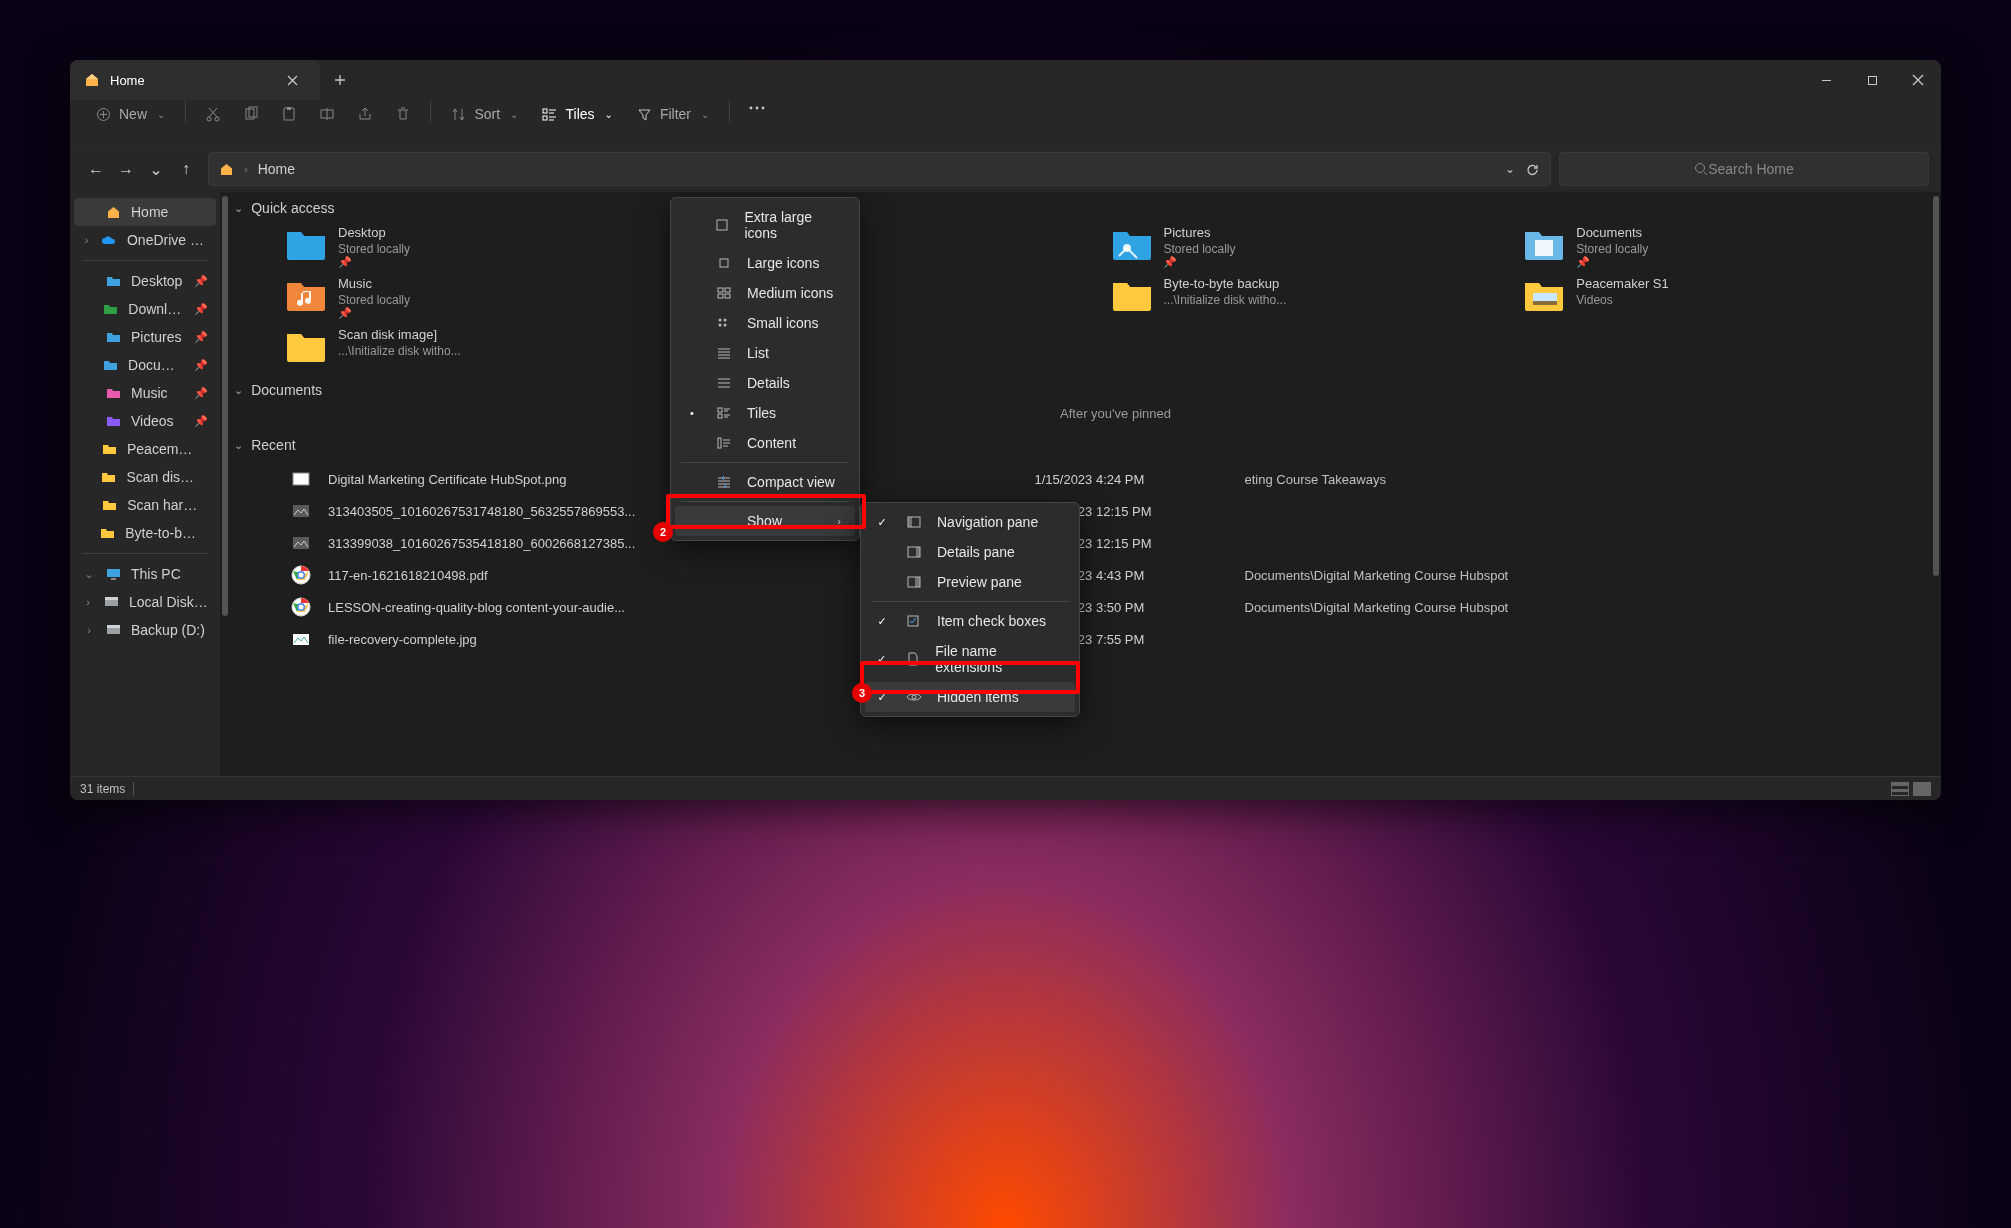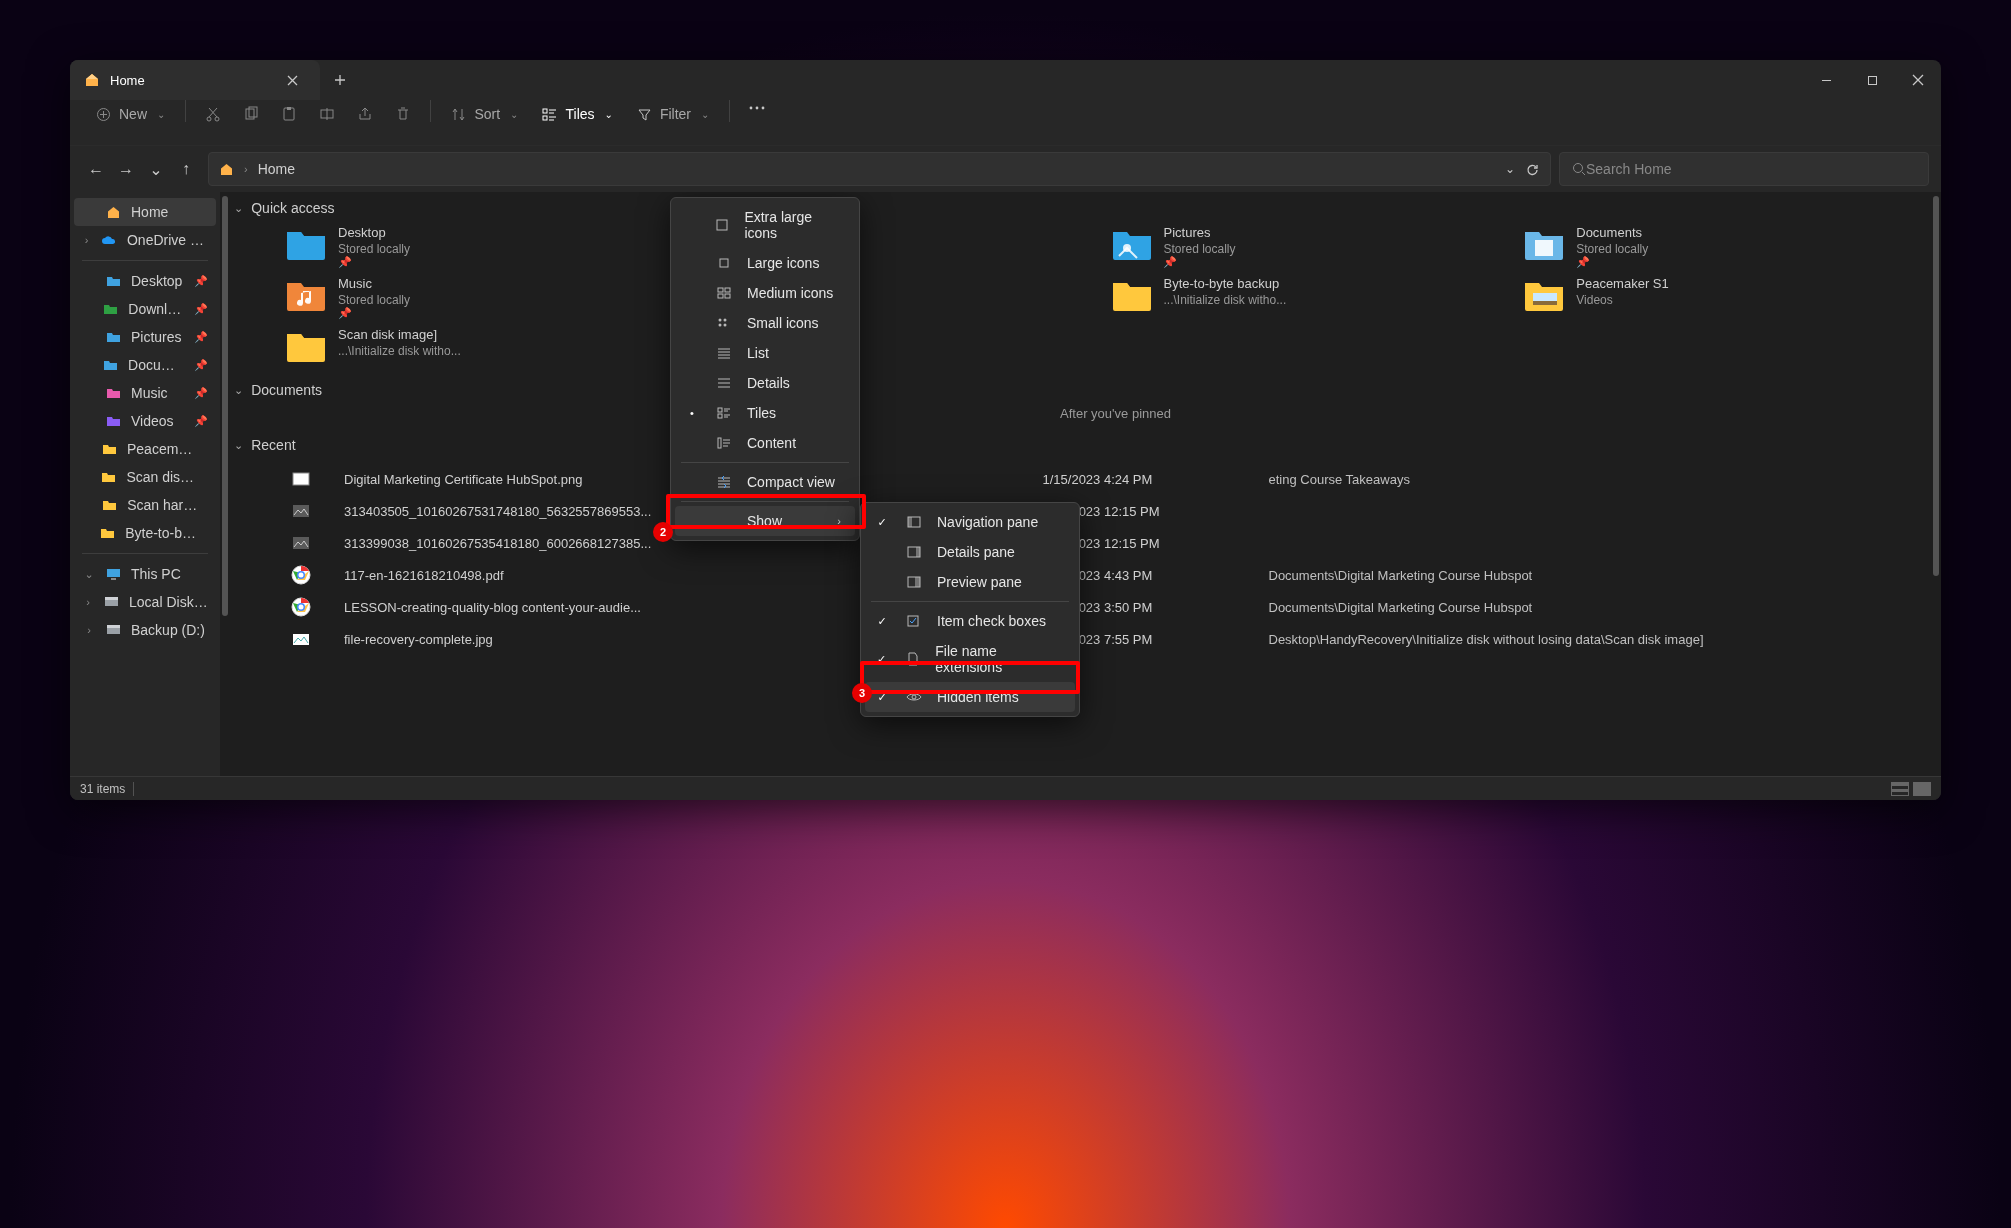--- a/index.html
+++ b/index.html
@@ -32,21 +32,21 @@
 .tool-btn.icon-only { padding:6px; width:34px; justify-content:center; color:#888; }
 .sep { width:1px; height:22px; background:rgba(255,255,255,.12); margin:0 6px; }
 .chev { font-size:10px; color:#888; margin-left:2px; }
 
 
 .navrow { height:46px; display:flex; align-items:center; padding:0 12px; gap:8px; }
 .nav-arrows { display:flex; align-items:center; gap:2px; }
 .nav-arrows > div { width:28px; height:28px; display:flex; align-items:center; justify-content:center; color:#c8c8c8; border-radius:4px; }
 .breadcrumb { flex:1; height:34px; background:#303030; border:1px solid #3a3a3a; border-radius:4px; display:flex; align-items:center; padding:0 10px; gap:10px; color:#d0d0d0; font-size:14px; }
 .breadcrumb .end { margin-left:auto; display:flex; gap:10px; align-items:center; }
-.search { width:370px; height:34px; background:#303030; border:1px solid #3a3a3a; border-radius:4px; display:flex; align-items:center; padding:0 12px; color:#888; font-size:14px; }
+.search { width:370px; height:34px; background:#303030; border:1px solid #3a3a3a; border-radius:4px; display:flex; align-items:center; padding:0 12px; color:#888; font-size:14px;justify-content:center; }
 
 
 .body { display:flex; flex:1; min-height:0; }
 .sidebar { width:150px; background:#272727; padding:6px 4px; color:#d0d0d0; font-size:14px; overflow:hidden; }
 .side-item { display:flex; align-items:center; gap:10px; padding:6px 8px; border-radius:4px; white-space:nowrap; overflow:hidden; }
 .side-item.selected { background:#3a3a3a; }
 .side-item .pin { margin-left:auto; color:#777; font-size:11px; }
 .side-sep { height:1px; background:rgba(255,255,255,.1); margin:6px 8px; }
 .side-expand { color:#888; font-size:11px; width:14px; text-align:center; display:inline-block; }
 
@@ -68,21 +68,21 @@
 }
 .qitem { display:flex; gap:10px; align-items:flex-start; }
 .folder-ico { width:44px; height:36px; border-radius:2px; display:flex; align-items:center; justify-content:center; flex-shrink:0; margin-top:2px; }
 .qlabel { font-size:13px; line-height:18px; }
 .qsub { font-size:12px; color:#999; }
 .qpin { font-size:11px; color:#888; }
 
 .favorites-msg { color:#9a9a9a; font-size:13px; padding-left:70px;text-align:center; }
 
 .recent-table { padding: 2px 0 0 70px; }
-.recent-row { display:grid; grid-template-columns: 28px 1fr 200px 1fr; align-items:center; height:32px; font-size:13px; color:#d0d0d0; gap:26px; }
+.recent-row { display:grid; grid-template-columns: 28px 1fr 200px 1fr; align-items:center; height:32px; font-size:13px; color:#d0d0d0; gap:10px; }
 .recent-row .fico { width:22px; height:22px; display:flex; align-items:center; justify-content:center; }
 .recent-row .loc { color:#c0c0c0; white-space:nowrap; overflow:hidden; text-overflow:ellipsis; }
 
 
 .menu {
   position:absolute; background:#2c2c2c; border:1px solid #454545; border-radius:6px;
   padding:4px; box-shadow:0 8px 30px rgba(0,0,0,.6); font-size:14px; color:#e6e6e6;
   z-index:100;
 }
 .menu-item { display:flex; align-items:center; gap:14px; padding:7px 14px 7px 8px; border-radius:4px; position:relative; }
@@ -614,21 +614,20 @@
           </div>
           <div class="recent-row">
             <div class="fico">
               <svg width="20" height="20">
                 <rect x="2" y="5" width="16" height="11" fill="#fff"></rect>
                 <path d="M3 14l4-5 3 3 3-4 4 6" stroke="#4aa" fill="none"></path>
               </svg>
             </div>
             <div class="ellip">file-recovery-complete.jpg</div>
             <div>1/13/2023 7:55 PM</div>
-            <div class="loc">Desktop\HandyRecovery\Initialize disk without losing data\Scan disk image]</div>
           </div>
         </div>
 
       <div class="menu menu-view">
         <div id="view-items">
             <div class="menu-item">
               <span class="mi-check"></span>
               <span class="mi-icon">
                 <svg width="14" height="12">
                   <rect x="2" y="1" width="10" height="10" fill="none" stroke="#b8b8b8"></rect>

